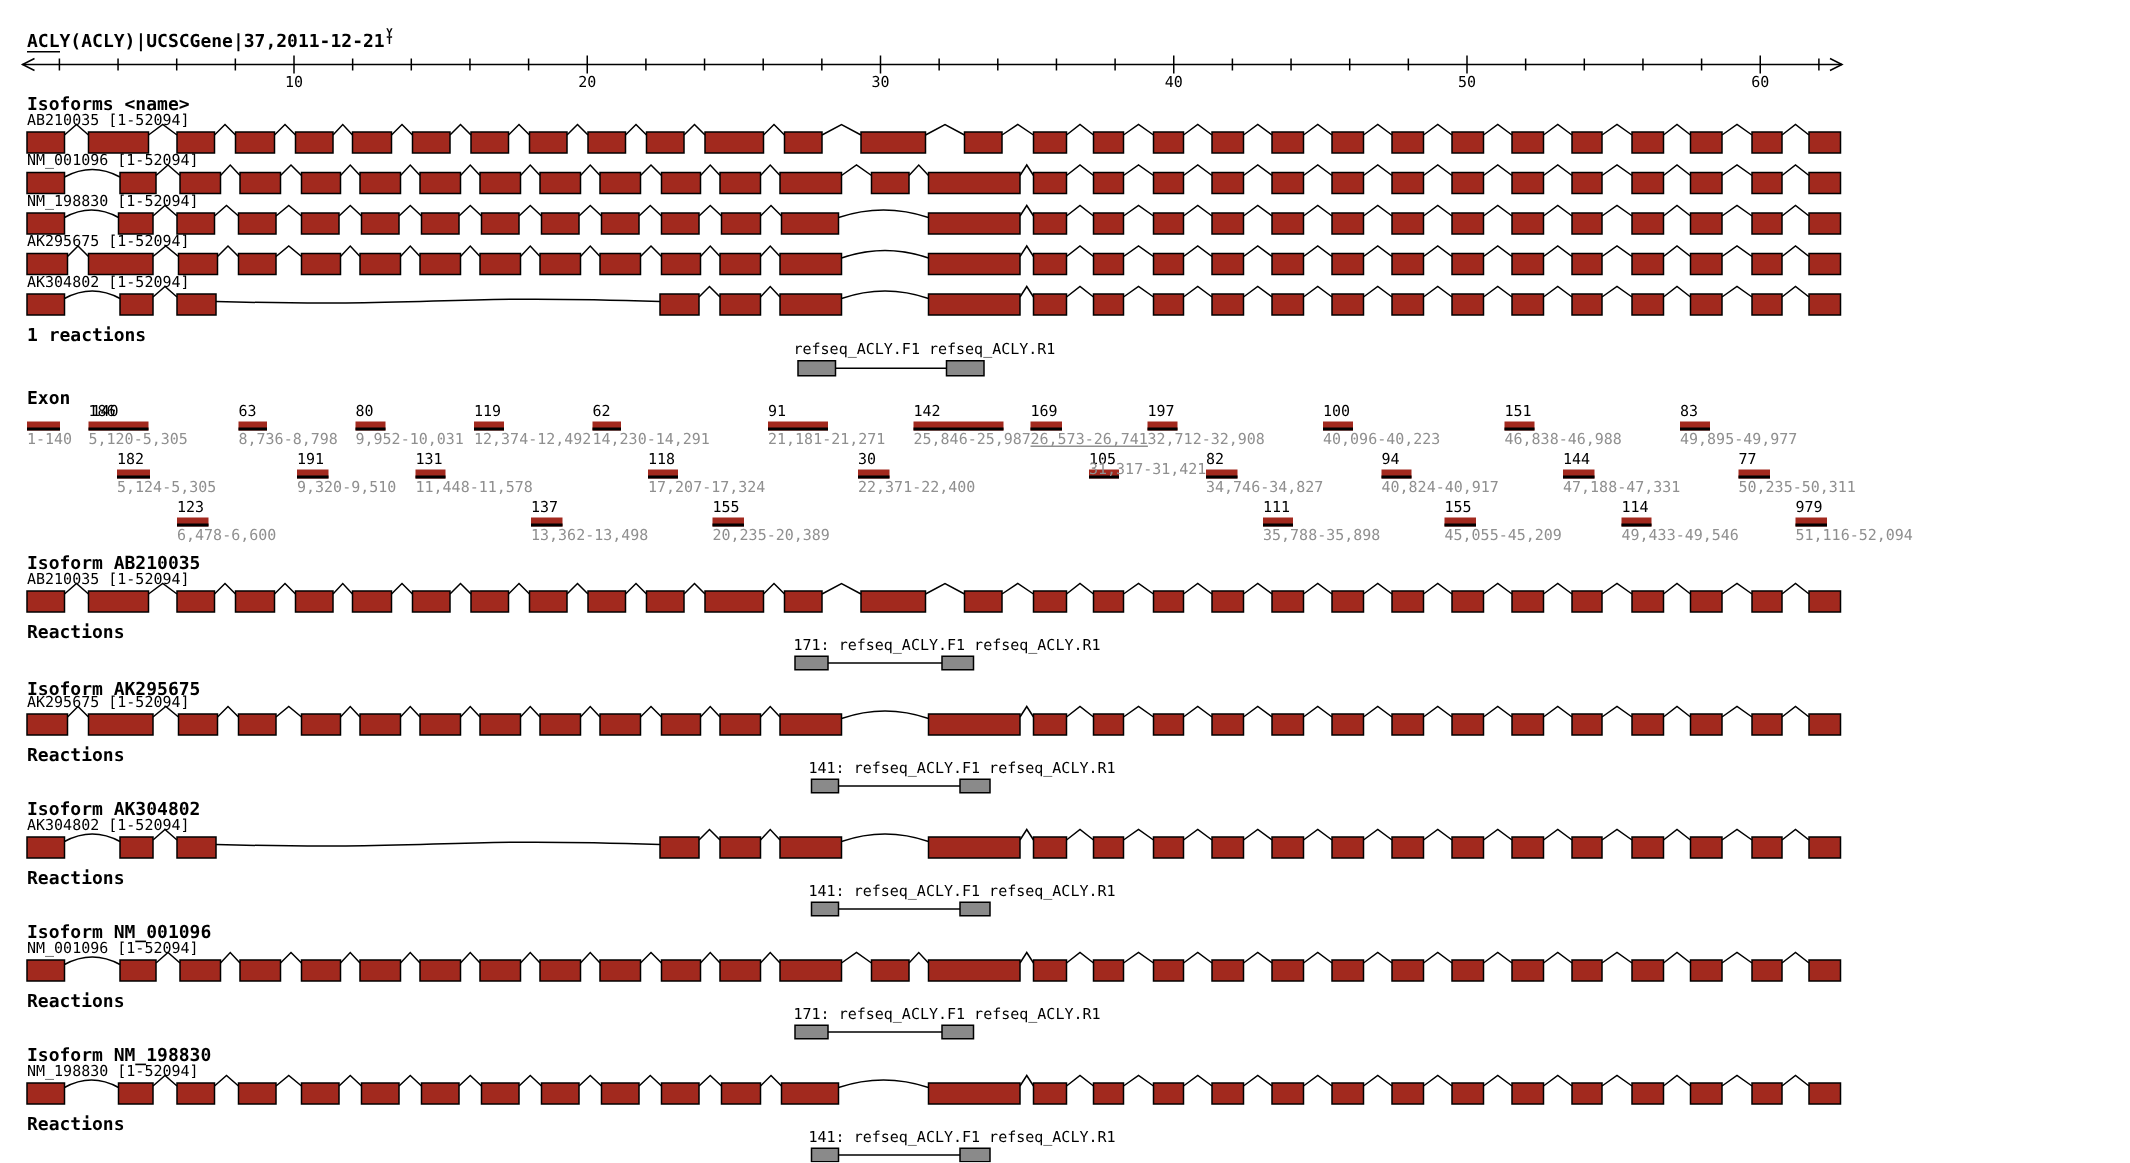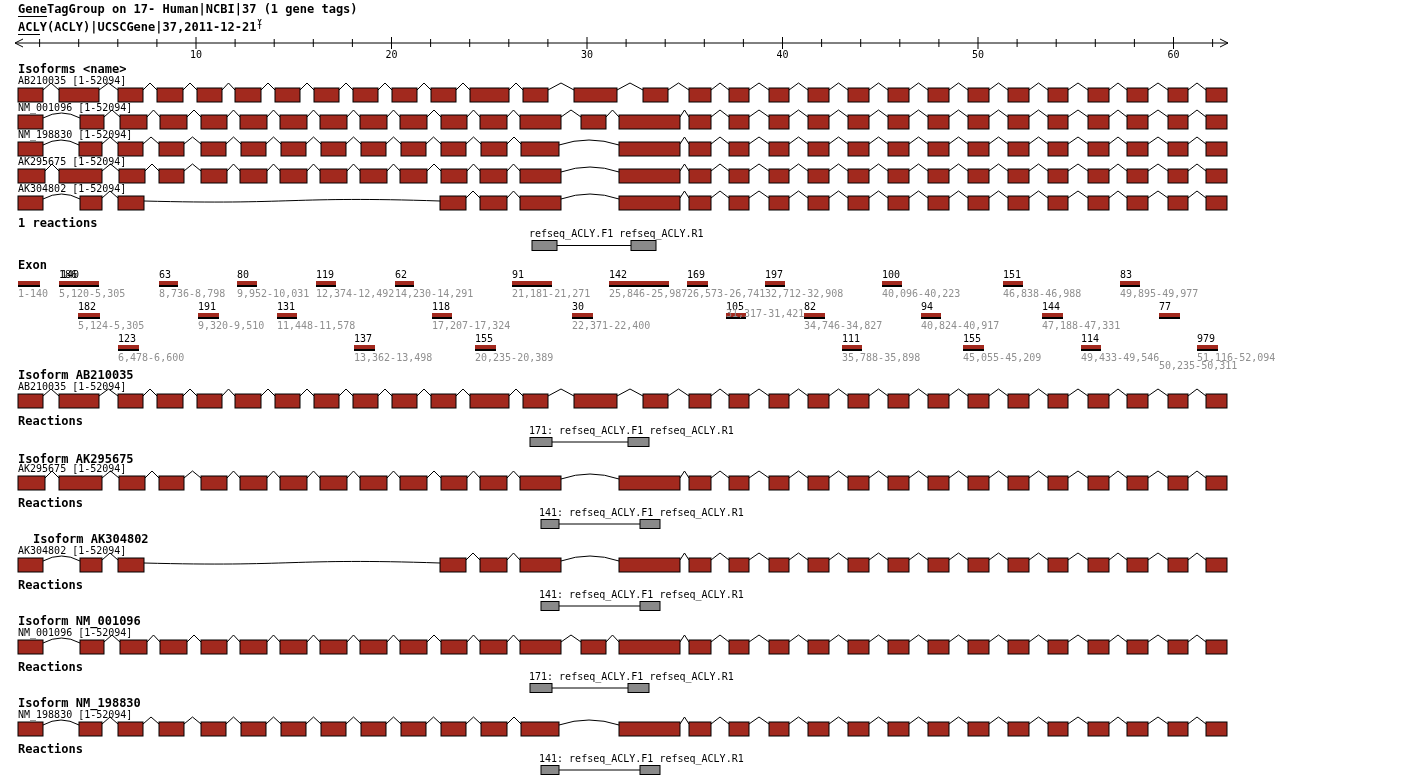--- a/index.html
+++ b/index.html
@@ -12,21 +12,20 @@
   .link{border-bottom:1px solid #000;}
   .strand{display:inline-block;vertical-align:top;margin-left:1px;line-height:5px;
           font-size:7px;font-weight:bold;text-align:center;}
   .bar{position:absolute;height:4px;border-bottom:2px solid #000;}
   svg{position:absolute;left:0;overflow:visible;}
 </style>
 </head>
 <body>
 
 <div id="page">
-  <div class="abs h1" style="left:18px;top:2px;"><span class="link">Gene</span><span>TagGroup on 17- Human|NCBI|37 (1 gene tags)</span></div>
   <div class="abs h1" style="left:18px;top:20px;"><span class="link">ACL</span><span>Y(ACLY)|UCSCGene|37,2011-12-21</span><span class="strand"><span>Y</span><br><span>T</span></span></div>
 
   <div id="ruler-host"></div>
 
   <div class="abs h1" style="left: 18px; top: 62px;" id="isoforms-title">Isoforms &lt;name&gt;</div>
   <div id="isoform-tracks-host"></div>
 
   <div class="abs h1" style="left: 18px; top: 216px;" id="reactions-title">1 reactions</div>
   <div class="abs lab" id="reactions-label" style="left: 529px; top: 228px;">refseq_ACLY.F1 refseq_ACLY.R1</div>
   <div id="reactions-amp-host"></div>
@@ -381,21 +380,21 @@
     <div class="bar" style="left:395px;top:281px;width:19px;background:#A2291E;"></div>
     <div class="abs lab muted" style="left:395px;top:288px;">14,230-14,291</div>
     <div class="abs lab" style="left:512px;top:269px;">91</div>
     <div class="bar" style="left:512px;top:281px;width:40px;background:#A2291E;"></div>
     <div class="abs lab muted" style="left:512px;top:288px;">21,181-21,271</div>
     <div class="abs lab" style="left:609px;top:269px;">142</div>
     <div class="bar" style="left:609px;top:281px;width:60px;background:#A2291E;"></div>
     <div class="abs lab muted" style="left:609px;top:288px;">25,846-25,987</div>
     <div class="abs lab" style="left:687px;top:269px;">169</div>
     <div class="bar" style="left:687px;top:281px;width:21px;background:#A2291E;"></div>
-    <div class="abs lab muted" style="left:687px;top:288px;">26,573-26,741</div>
+    <div class="abs lab muted" style="left:687px;top:288px;text-decoration:underline;">26,573-26,741</div>
     <div class="abs lab" style="left:765px;top:269px;">197</div>
     <div class="bar" style="left:765px;top:281px;width:20px;background:#A2291E;"></div>
     <div class="abs lab muted" style="left:765px;top:288px;">32,712-32,908</div>
     <div class="abs lab" style="left:882px;top:269px;">100</div>
     <div class="bar" style="left:882px;top:281px;width:20px;background:#A2291E;"></div>
     <div class="abs lab muted" style="left:882px;top:288px;">40,096-40,223</div>
     <div class="abs lab" style="left:1003px;top:269px;">151</div>
     <div class="bar" style="left:1003px;top:281px;width:20px;background:#A2291E;"></div>
     <div class="abs lab muted" style="left:1003px;top:288px;">46,838-46,988</div>
     <div class="abs lab" style="left:1120px;top:269px;">83</div>
@@ -423,21 +422,21 @@
     <div class="bar" style="left:804px;top:313px;width:21px;background:#A2291E;"></div>
     <div class="abs lab muted" style="left:804px;top:320px;">34,746-34,827</div>
     <div class="abs lab" style="left:921px;top:301px;">94</div>
     <div class="bar" style="left:921px;top:313px;width:20px;background:#A2291E;"></div>
     <div class="abs lab muted" style="left:921px;top:320px;">40,824-40,917</div>
     <div class="abs lab" style="left:1042px;top:301px;">144</div>
     <div class="bar" style="left:1042px;top:313px;width:21px;background:#A2291E;"></div>
     <div class="abs lab muted" style="left:1042px;top:320px;">47,188-47,331</div>
     <div class="abs lab" style="left:1159px;top:301px;">77</div>
     <div class="bar" style="left:1159px;top:313px;width:21px;background:#A2291E;"></div>
-    <div class="abs lab muted" style="left:1159px;top:320px;margin-top:40px;">50,235-50,311</div>
+    <div class="abs lab muted" style="left:1159px;top:320px;">50,235-50,311</div>
     <div class="abs lab" style="left:118px;top:333px;">123</div>
     <div class="bar" style="left:118px;top:345px;width:21px;background:#A2291E;"></div>
     <div class="abs lab muted" style="left:118px;top:352px;">6,478-6,600</div>
     <div class="abs lab" style="left:354px;top:333px;">137</div>
     <div class="bar" style="left:354px;top:345px;width:21px;background:#A2291E;"></div>
     <div class="abs lab muted" style="left:354px;top:352px;">13,362-13,498</div>
     <div class="abs lab" style="left:475px;top:333px;">155</div>
     <div class="bar" style="left:475px;top:345px;width:21px;background:#A2291E;"></div>
     <div class="abs lab muted" style="left:475px;top:352px;">20,235-20,389</div>
     <div class="abs lab" style="left:842px;top:333px;">111</div>
@@ -579,21 +578,21 @@
       <rect x="1168" y="8" width="20" height="14" fill="#A2291E" stroke="#000000"></rect>
       <rect x="1206" y="8" width="21" height="14" fill="#A2291E" stroke="#000000"></rect>
     </svg>
     <div class="abs h1" style="left:18px;top:496px;">Reactions</div>
     <div class="abs lab" style="left:539px;top:507px;">141: refseq_ACLY.F1 refseq_ACLY.R1</div>
     <svg width="1420" height="11" style="top:519px;">
       <line x1="559" y1="5" x2="640" y2="5" stroke="#000000"></line>
       <rect x="541" y="0.5" width="18" height="9" fill="#8A8A8A" stroke="#000000"></rect>
       <rect x="640" y="0.5" width="20" height="9" fill="#8A8A8A" stroke="#000000"></rect>
     </svg>
-    <div class="abs h1" style="left:18px;top:532px;margin-left:15px;">Isoform AK304802</div>
+    <div class="abs h1" style="left:18px;top:532px;">Isoform AK304802</div>
     <div class="abs lab" style="left:18px;top:545px;">AK304802 [1-52094]</div>
     <svg width="1420" height="24" style="top:550px;">
       <path d="M43,11 Q61.5,1 80,11" fill="none" stroke="#000000" stroke-width="1"></path>
       <path d="M102,10 L110,3 L118,10" fill="none" stroke="#000000" stroke-width="1"></path>
       <path d="M144,13 C294,17 290,8 440,13" fill="none" stroke="#000000" stroke-width="1"></path>
       <path d="M466,10 L473,3 L480,10" fill="none" stroke="#000000" stroke-width="1"></path>
       <path d="M507,10 L513.5,3 L520,10" fill="none" stroke="#000000" stroke-width="1"></path>
       <path d="M561,11 Q590,1 619,11" fill="none" stroke="#000000" stroke-width="1"></path>
       <path d="M680,10 L684.5,3 L689,10" fill="none" stroke="#000000" stroke-width="1"></path>
       <path d="M711,10 L720,3 L729,10" fill="none" stroke="#000000" stroke-width="1"></path>

